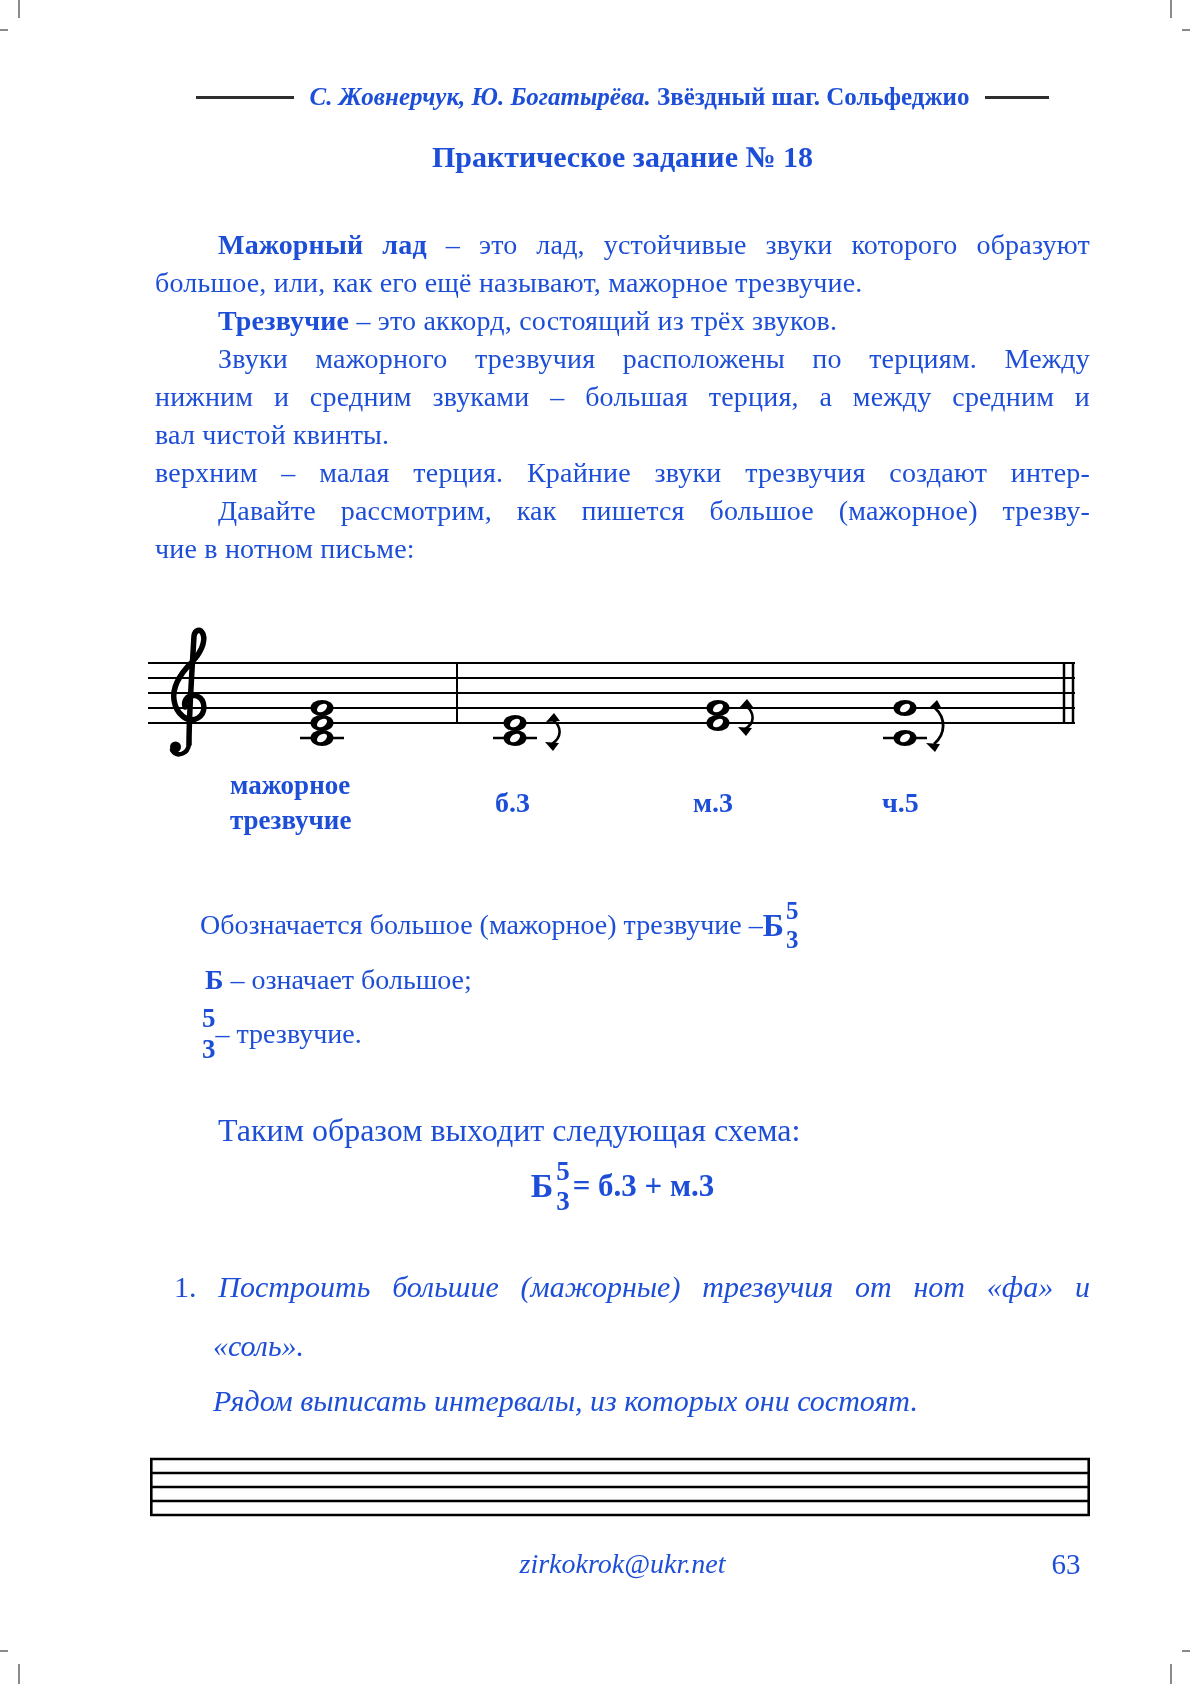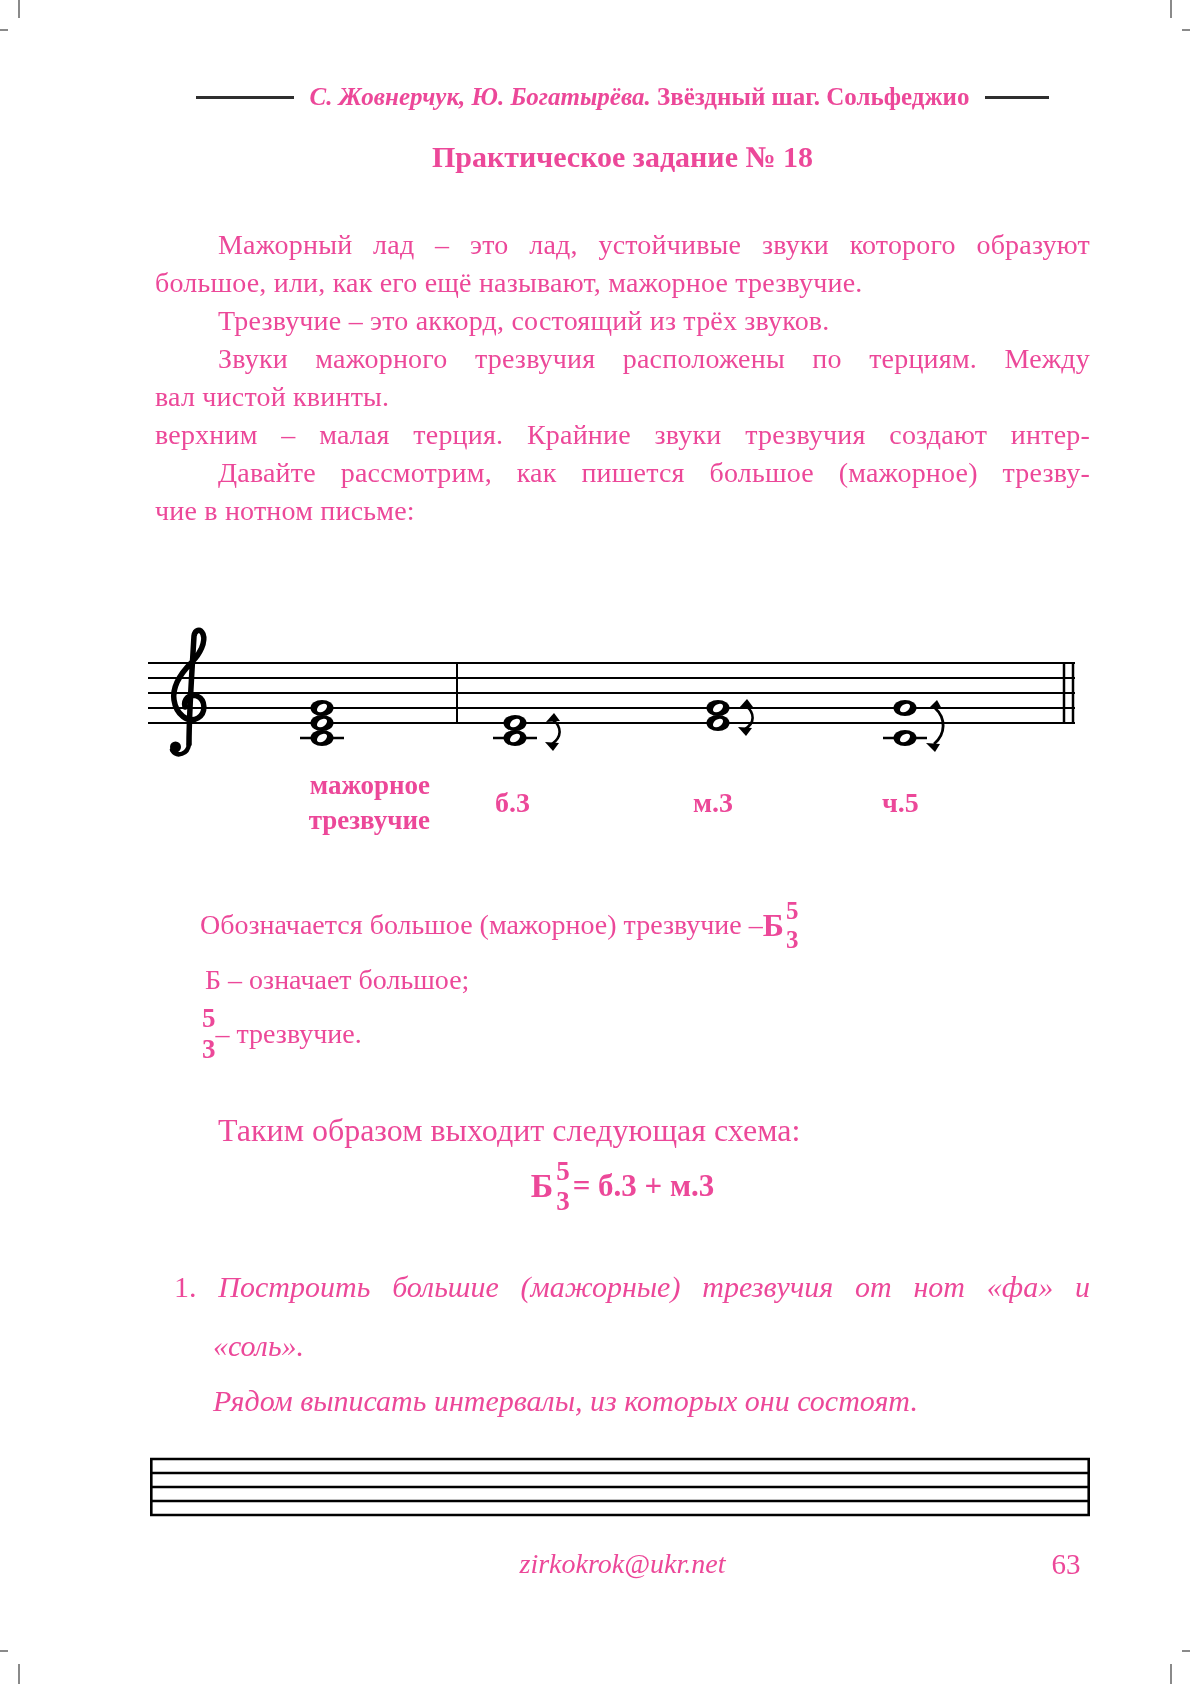--- a/index.html
+++ b/index.html
@@ -1,41 +1,41 @@
 <!DOCTYPE html>
 <html><head>
 <meta charset="utf-8">
 <style>
   html,body{margin:0;padding:0;background:#e8e8e8;}
   .page{
     position:relative;
     width:1190px;height:1684px;
     background:#ffffff;
     font-family:"Liberation Serif", serif;
-    color:#ec4899;
+    color:#1d4ed8;
     overflow:hidden;
   }
   .abs{position:absolute;}
   
   .crop{position:absolute;background:#8a8a8a;}
   
   .hdr{top:83px;left:155px;width:935px;display:flex;align-items:center;justify-content:center;gap:16px;}
   .hdr-rule{height:3px;background:#2e2e2e;}
   .hdr-text{font-size:25px;font-weight:bold;white-space:nowrap;}
   .hdr-text .it{font-style:italic;}
   
   .title{top:126px;left:155px;width:935px;text-align:center;font-weight:bold;font-size:30px;line-height:37px;margin-top:12px;}
   
   .body{top:226px;left:155px;width:935px;font-size:28px;line-height:38px;letter-spacing:0.2px;}
   .ln{height:38px;overflow:hidden;}
   .ln.ind{text-indent:63px;}
   .ln.just{text-align:justify;text-align-last:justify;}
-  .b{font-weight:normal;}
-  
-  .chordlab{top:768px;left:230px;width:200px;text-align:right;font-weight:bold;font-size:27px;line-height:35px;}
+  .b{font-weight:bold;}
+  
+  .chordlab{top:768px;left:230px;width:200px;text-align:left;font-weight:bold;font-size:27px;line-height:35px;}
   .intlab{top:787px;width:80px;text-align:left;font-weight:bold;font-size:28px;}
   
   .desig1{top:896px;left:200px;font-size:28px;display:flex;align-items:center;}
   .desig2{top:948px;left:205px;font-size:28px;margin-top:16px;}
   .desig3{top:1003px;left:202px;display:flex;align-items:center;font-size:28px;}
   .stack{display:inline-flex;flex-direction:column;align-items:center;font-weight:bold;font-size:25px;line-height:29px;}
   .bletter{font-weight:bold;font-size:32px;}
   .desig1 .stack{margin-left:2px;}
   .scheme-intro{top:1112px;left:218px;font-size:32px;}
   .formula{top:1156px;left:155px;width:935px;display:flex;justify-content:center;align-items:center;}
@@ -76,20 +76,21 @@
 
   <div class="abs title">
     <div>Практическое задание № 18</div>
   </div>
 
   <div class="abs body">
     <div class="ln ind just"><span class="b">Мажорный лад</span><span> – это лад, устойчивые звуки которого образуют</span></div>
     <div class="ln">большое, или, как его ещё называют, мажорное трезвучие.</div>
     <div class="ln ind"><span class="b">Трезвучие</span><span> – это аккорд, состоящий из трёх звуков.</span></div>
     <div class="ln ind just">Звуки мажорного трезвучия расположены по терциям. Между</div>
+    <div class="ln just">нижним и средним звуками – большая терция, а между средним и</div>
     <div class="ln">вал чистой квинты.</div>
     <div class="ln just">верхним – малая терция. Крайние звуки трезвучия создают интер-</div>
     <div class="ln ind just">Давайте рассмотрим, как пишется большое (мажорное) трезву-</div>
     <div class="ln">чие в нотном письме:</div>
   </div>
 
   <svg class="abs" style="left:148px;top:600px;" width="932" height="170" viewBox="0 0 932 170">
 
     <g stroke="#000" stroke-width="2.2">
       <line x1="0" y1="63" x2="927" y2="63"></line>

